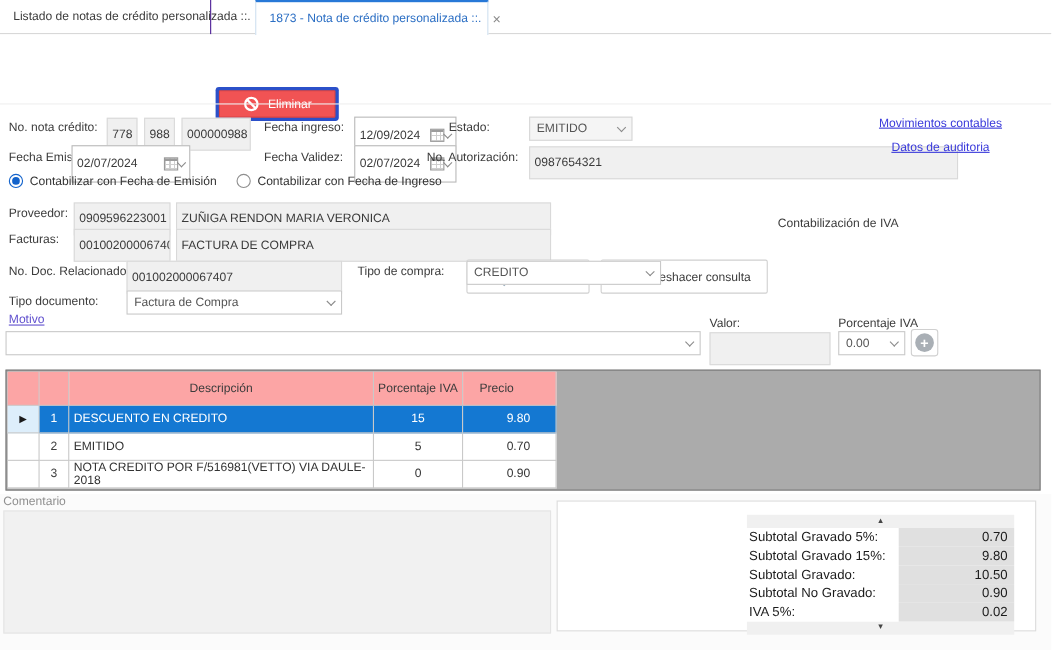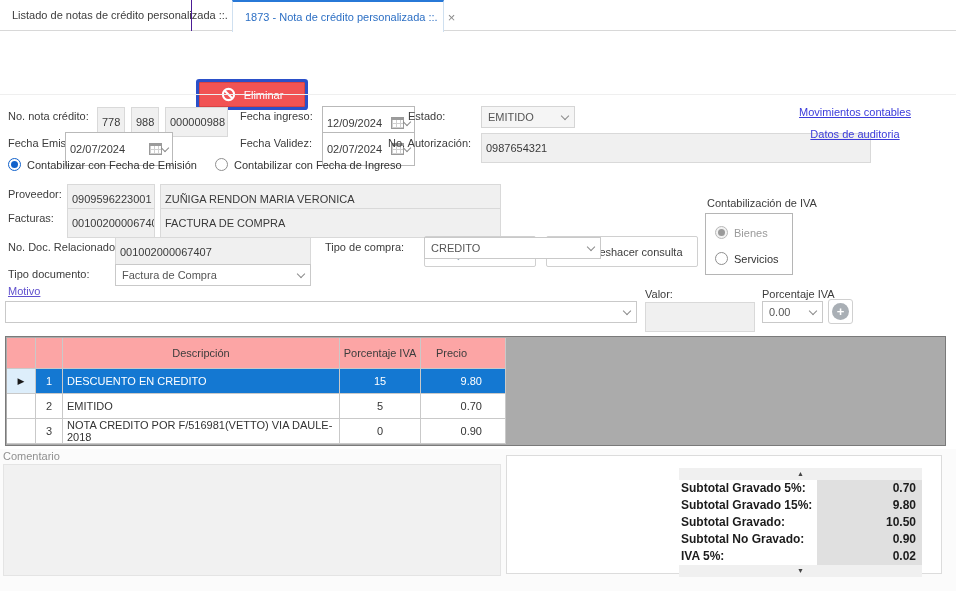--- a/index.html
+++ b/index.html
@@ -92,21 +92,21 @@
   .g-row.selected .gc.sel { background:#ddeefb; }
   .g-row .gc.sel .ptr { font-size:9px; color:#1a1a1a; }
 
   
   .bottom { position:absolute; left:0; top:449px; width:956px; height:142px; background:#fbfbfb; }
   .comment-lbl { position:absolute; left:3px; top:1px; color:#909090; }
   .comment-box { position:absolute; left:3px; top:15px; width:498px; height:112px;
                  background:#f1f1f1; border:1px solid #e4e4e4; }
   .right-panel { position:absolute; left:506px; top:6px; width:436px; height:119px;
                  background:#fff; border:1px solid #dcdcdc; }
-  .totals { position:absolute; left:172px; top:12px; width:243px; font-size:12px; color:#1c1c1c;font-weight:bold; }
+  .totals { position:absolute; left:172px; top:12px; width:243px; font-size:12px; color:#1c1c1c; }
   .t-arrow { height:12px; background:#f0f0f0; text-align:center; font-size:7px; color:#444;
              line-height:12px; cursor:pointer; }
   .t-row { display:flex; height:17px; line-height:17px; }
   .t-label { width:138px; background:#fff; padding-left:2px; white-space:nowrap; }
   .t-value { width:105px; background:#e0e0e0; text-align:right; padding-right:6px; }
 </style>
 </head>
 <body>
 
 <div id="app">
@@ -221,30 +221,20 @@
     <span style="display:inline-flex">
       <svg viewBox="0 0 24 24" width="22" height="20">
         <path d="M20 17 C20 9 11 7 7.5 11" fill="none" stroke="#8c8c8c" stroke-width="3.2" stroke-linecap="round"></path>
         <path d="M10.5 5.5 L4.5 10.5 L11.5 13.5 Z" fill="#8c8c8c"></path>
       </svg>
     </span>
     <span>Deshacer consulta</span>
   </button>
 
   <div class="lbl" style="left:707px;top:197px">Contabilización de IVA</div>
-  <div class="groupbox" style="left:705px;top:213px;width:88px;height:62px">
-    <label class="radio" style="left:9px;top:12px">
-      <span class="rdot dis checked"></span>
-      <span class="rtext dis">Bienes</span>
-    </label>
-    <label class="radio" style="left:9px;top:38px">
-      <span class="rdot"></span>
-      <span class="rtext">Servicios</span>
-    </label>
-  </div>
 
   <div class="lbl" style="left:8px;top:241px">No. Doc. Relacionado:</div>
   <div class="field" style="left:115px;top:237px;width:196px">
       <span>001002000067407</span>
     </div>
 
   <div class="lbl" style="left:325px;top:241px">Tipo de compra:</div>
   <div class="select" style="left:424px;top:237px;width:177px">
     <span class="stext">CREDITO</span>
     <span class="chev"></span>

